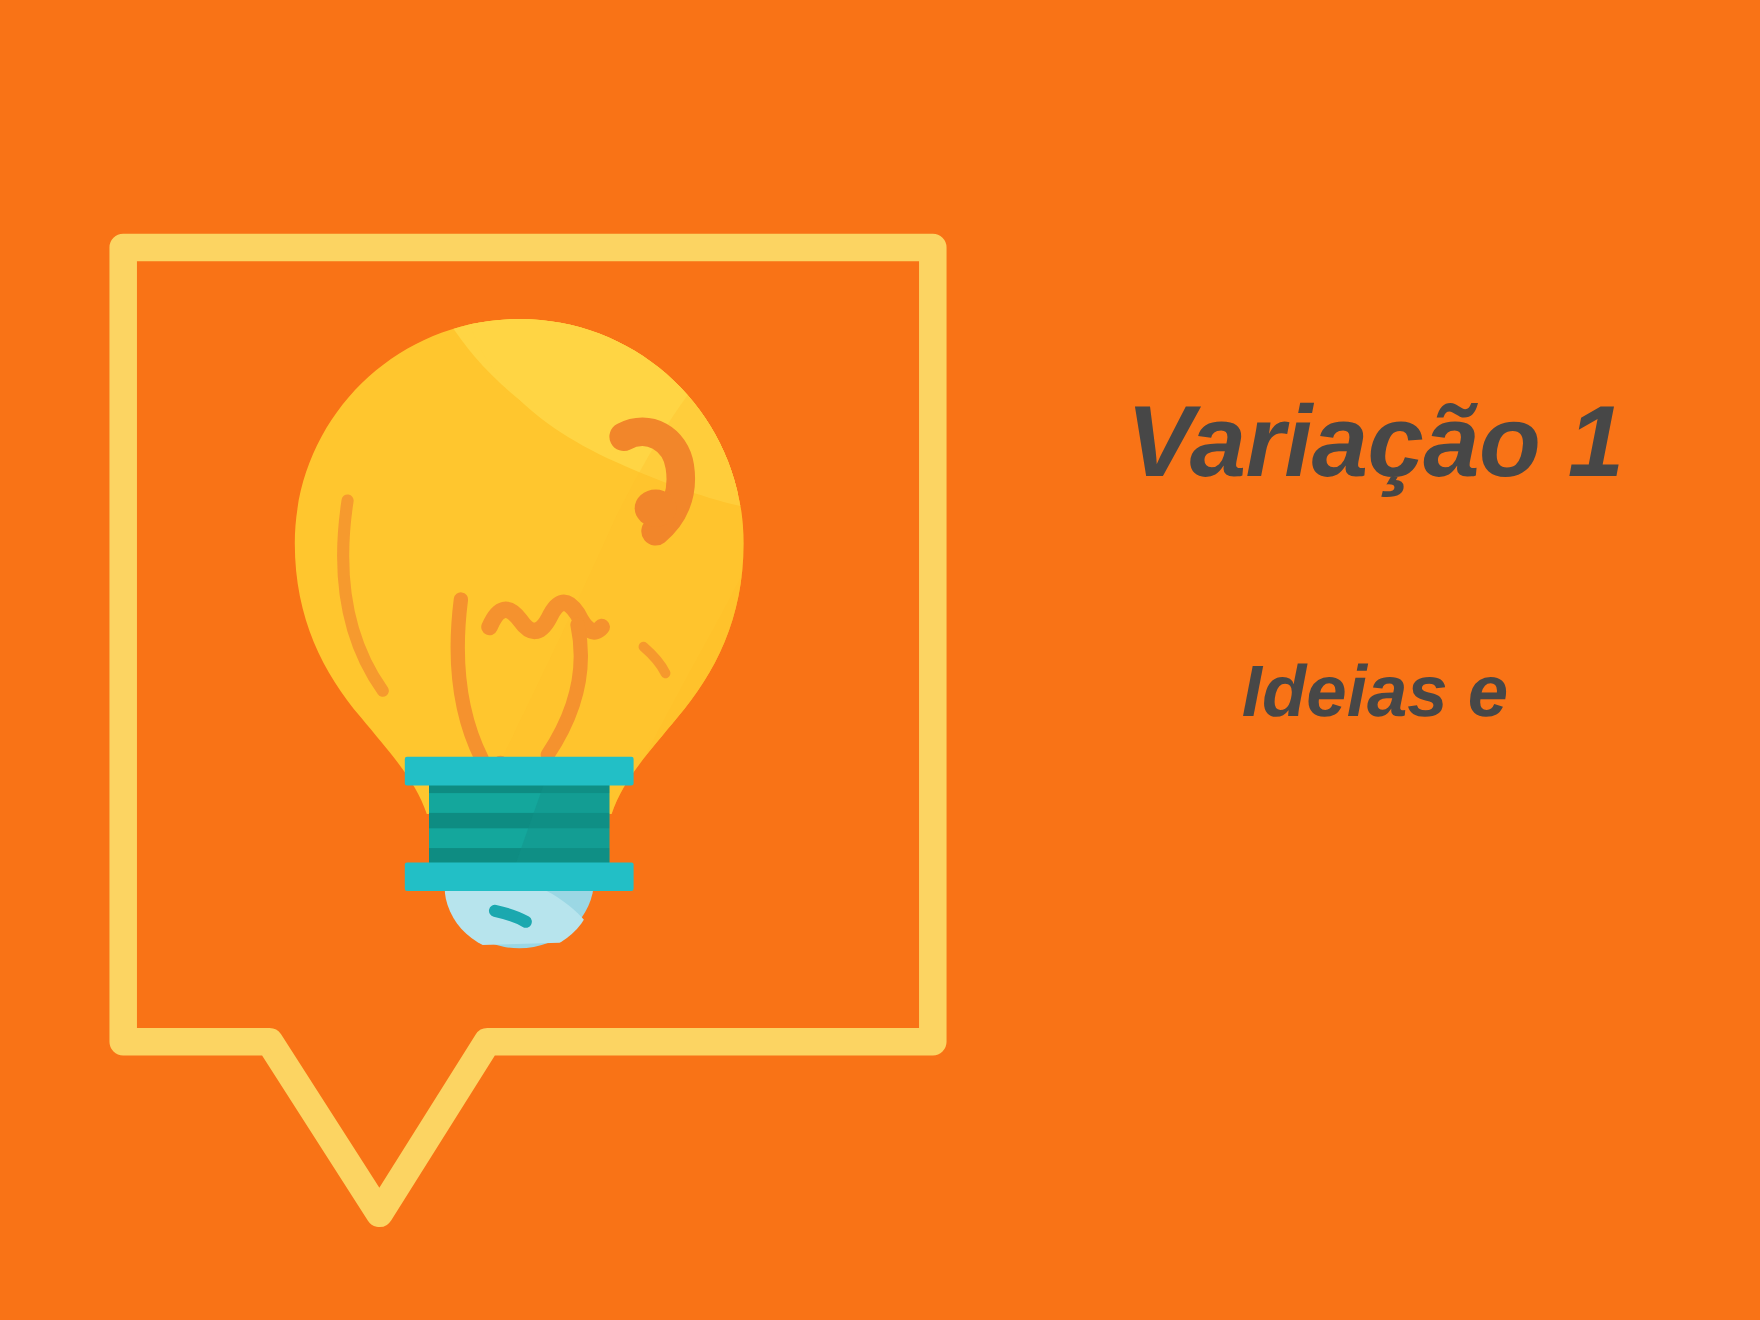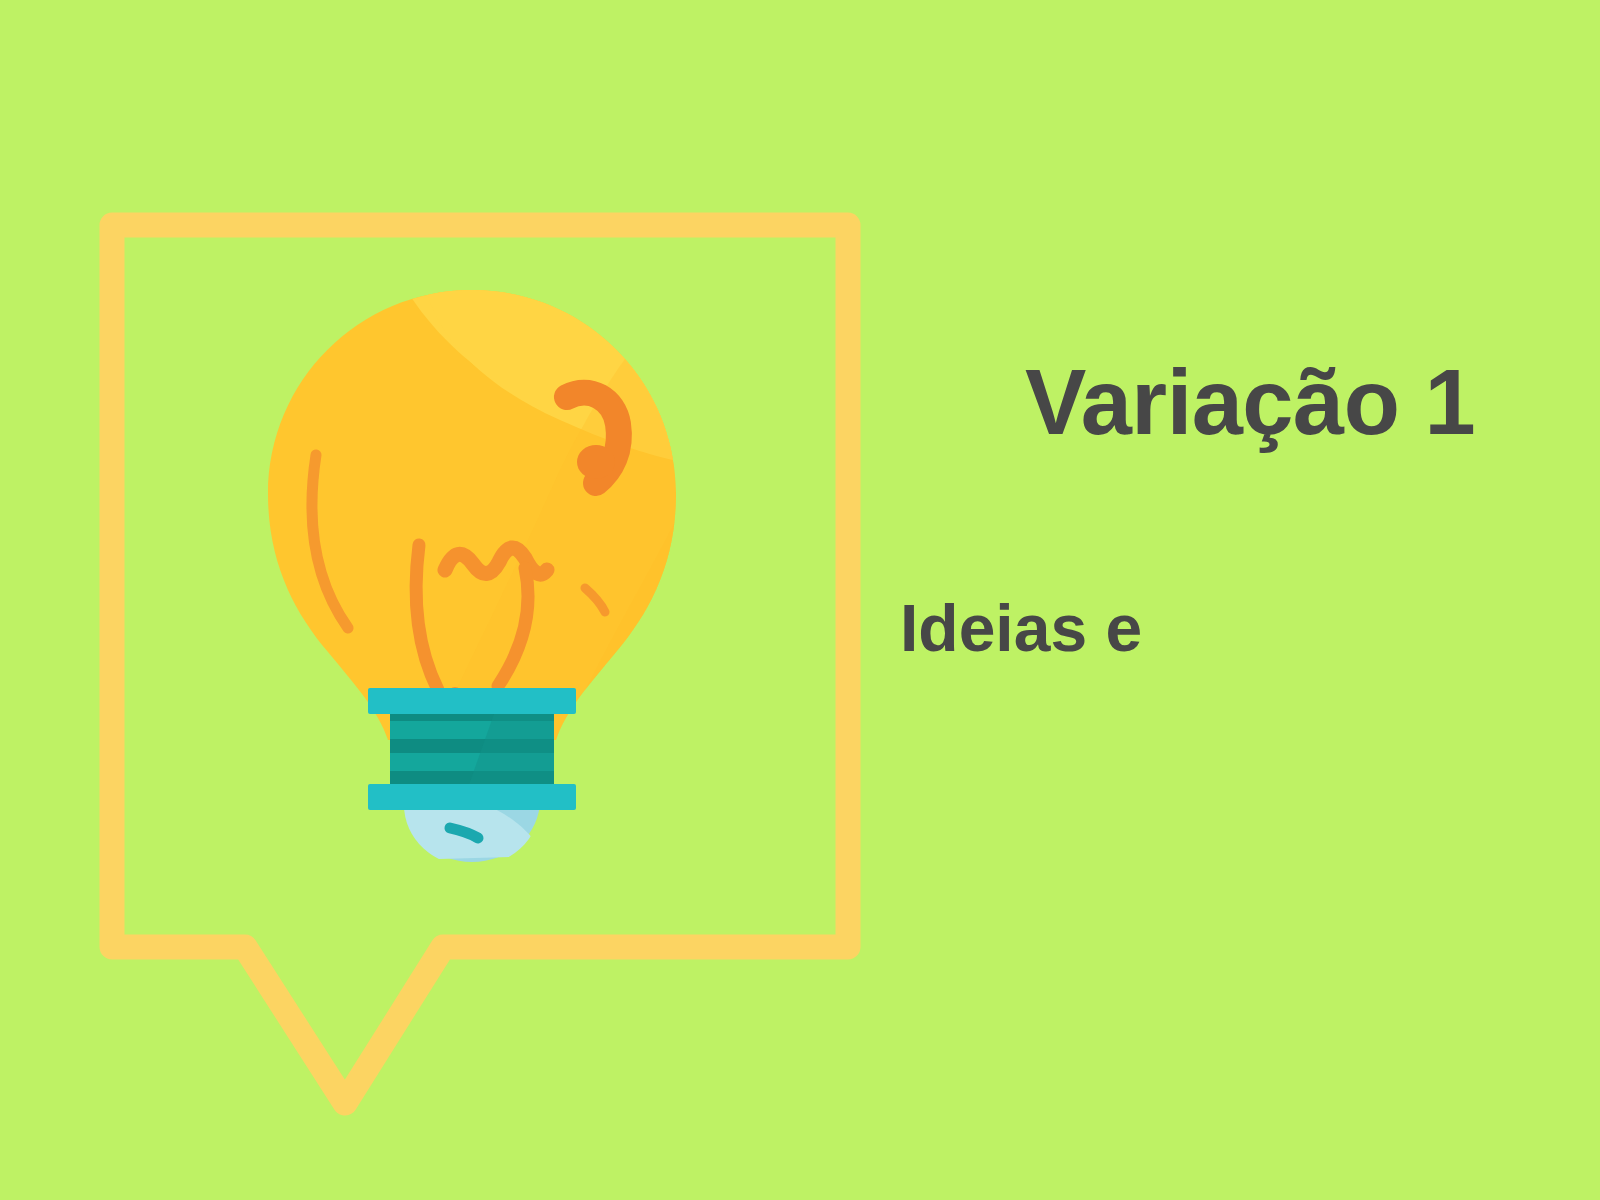--- a/index.html
+++ b/index.html
@@ -11,21 +11,22 @@
     width: 1600px;
     height: 1200px;
     position: relative;
     overflow: hidden;
     font-family: "Liberation Sans", sans-serif;
   }
 
   #slide {
     position: absolute;
     inset: 0;
-    background: #bef264;
+    background: #f97316;
+    font-style: italic;
   }
 
   
   #illustration {
     position: absolute;
     left: 0;
     top: 0;
     width: 900px;
     height: 1200px;
   }
@@ -56,21 +57,21 @@
     color: #474747;
     letter-spacing: -0.5px;
     white-space: nowrap;
   }
 
   #subtitle {
     position: absolute;
     left: 0;
     top: 586px;
     width: 700px;
-    text-align: left;
+    text-align: center;
     font-size: 66px;
     line-height: 1.28;
     font-weight: 700;
     color: #474747;
   }
   #subtitle .line {
     display: block;
   }
 </style>
 </head>

